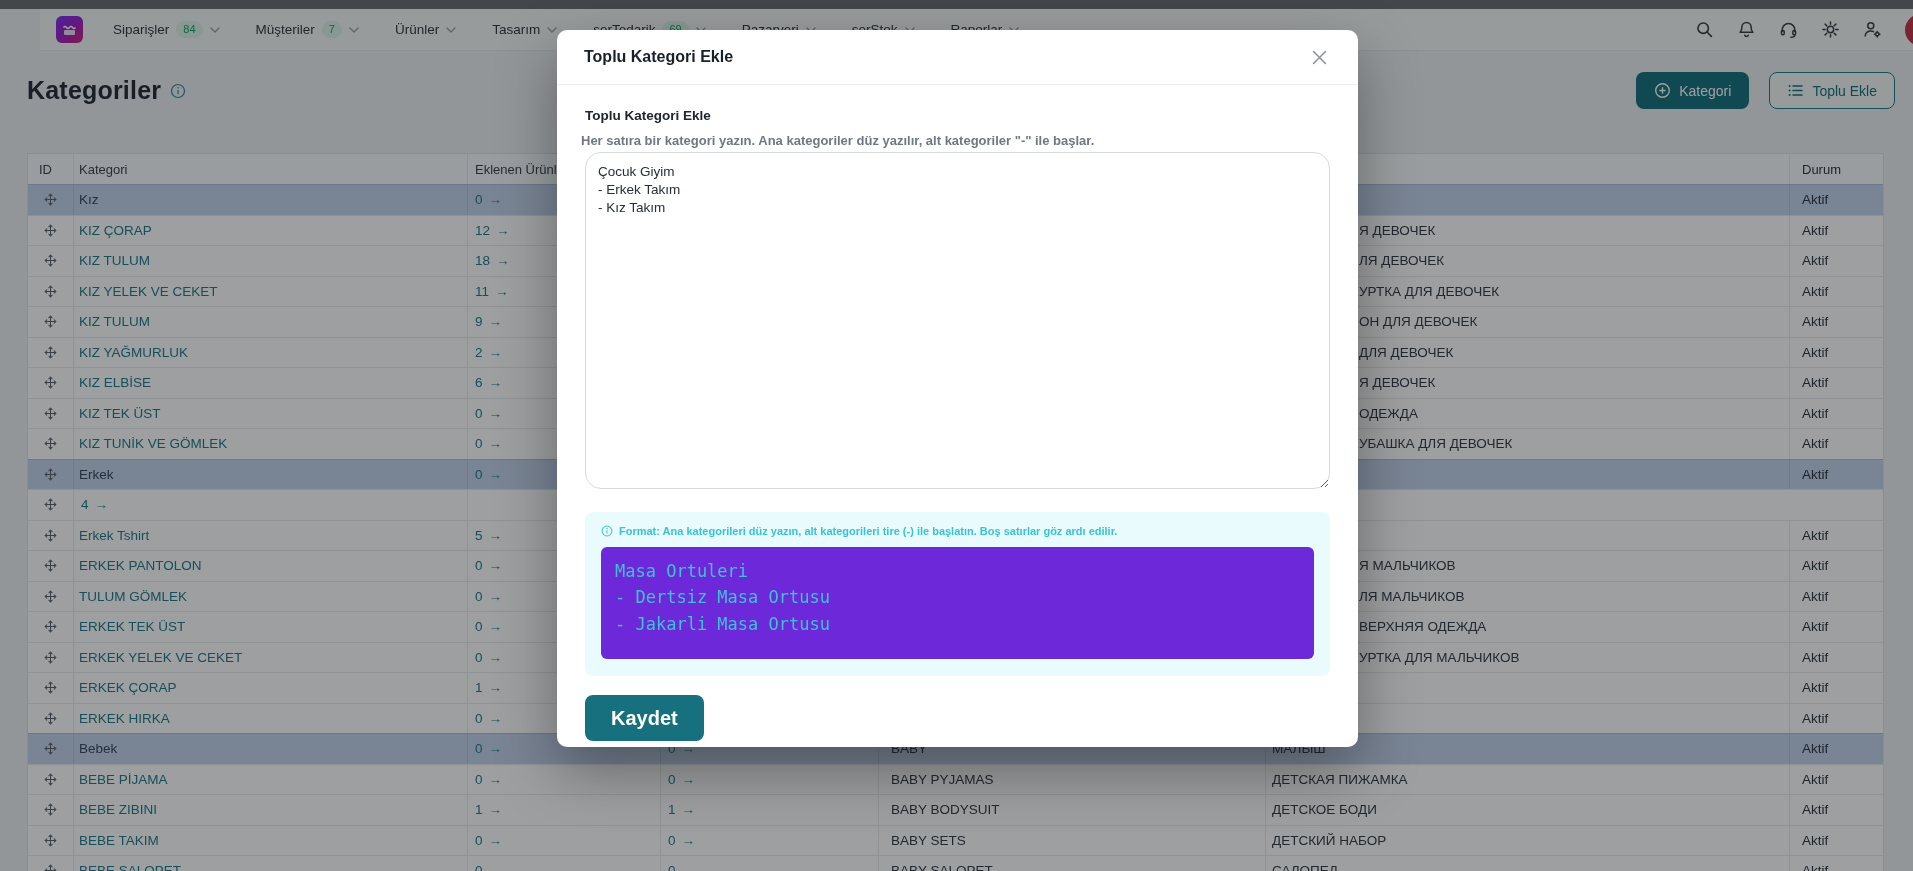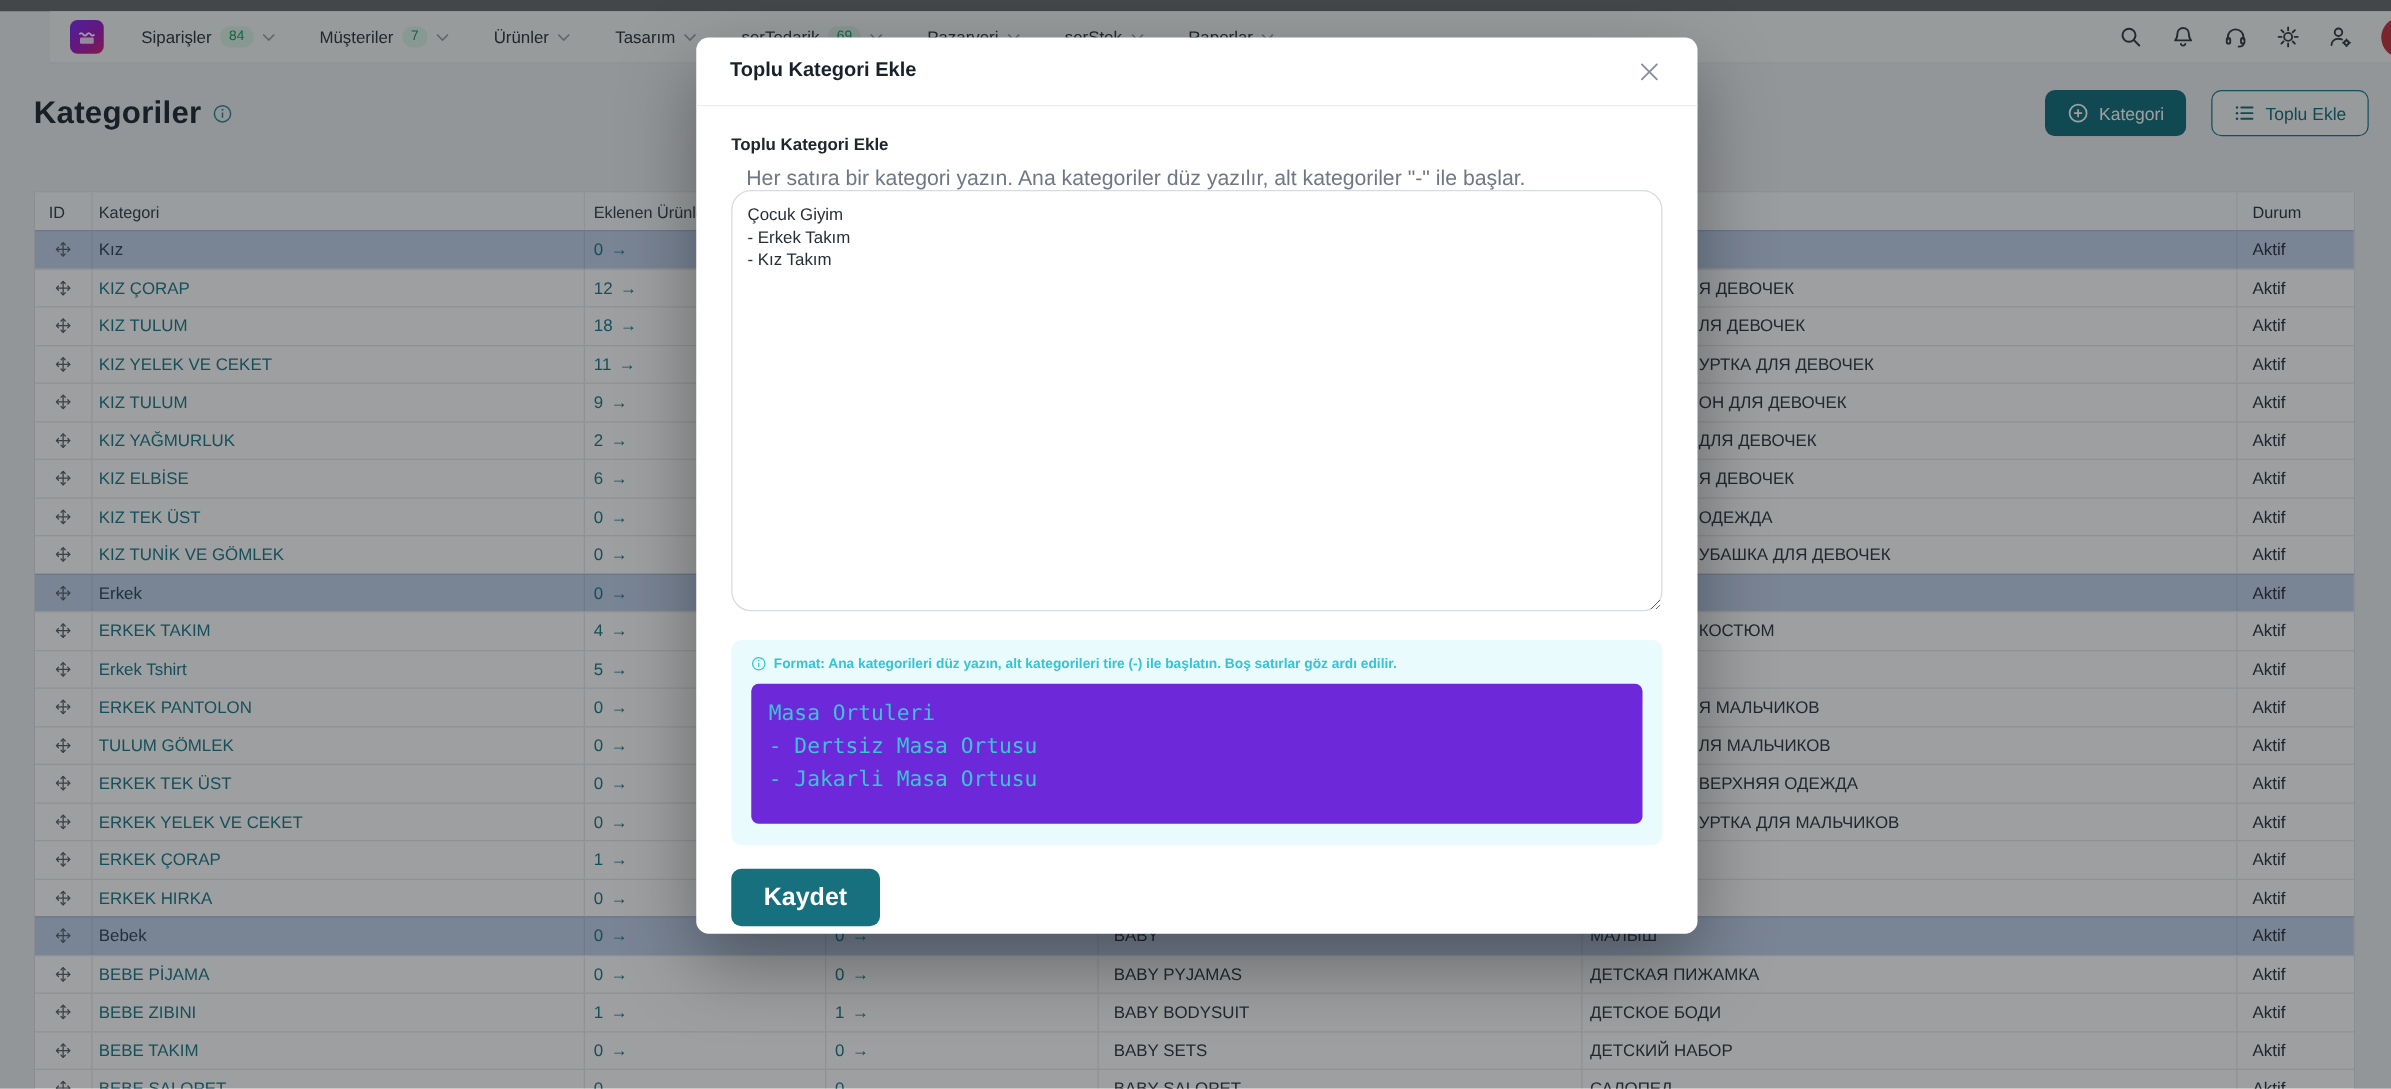--- a/index.html
+++ b/index.html
@@ -58,21 +58,21 @@
 
   
   .backdrop { position:absolute; left:0; top:0; width:1913px; height:871px; background:rgba(10,14,18,0.40); z-index:10; }
   .modal { position:absolute; left:557px; top:30px; width:801px; height:717px; background:#fff;
            border-radius:10px; z-index:11; box-shadow:0 24px 60px rgba(0,0,0,.35); }
   .modal-head { position:absolute; left:0; top:0; width:100%; height:55px; display:flex; align-items:center;
                 justify-content:space-between; padding:0 27px; border-bottom:1px solid #ebedf0; }
   .modal-title { font-size:16px; font-weight:bold; color:#18202a; }
   .modal-close { cursor:pointer; color:#8a919b; display:flex; padding:4px; }
   .m-heading { position:absolute; left:28px; top:78px; font-size:13.5px; font-weight:bold; color:#20262e; }
-  .m-desc { position:absolute; left:40px; top:103px; font-size:17px; color:#707784; }
+  .m-desc { position:absolute; left:24px; top:103px; font-size:13px; color:#707784;font-weight:bold; }
   .m-textarea { position:absolute; left:28px; top:122px; width:745px; height:337px; border:1px solid #d7dade;
                 border-radius:16px; padding:10px 12px; font-family:"Liberation Sans","DejaVu Sans",sans-serif;
                 font-size:13.5px; line-height:1.33; color:#272e38; resize:both; outline:none; }
   .m-info { position:absolute; left:28px; top:482px; width:745px; height:164px; background:#e9fbfd;
             border-radius:8px; padding:13px 16px; }
   .m-info-line { font-size:11px; color:#38c3d5; display:flex; align-items:center; gap:6px;font-weight:bold; }
   .m-example { margin-top:10px; background:#6d28d9; border-radius:6px; padding:11px 14px;
                font-family:"DejaVu Sans Mono","Liberation Mono",monospace; font-size:17px; line-height:1.55;
                color:#3cc3d4; white-space:pre; height:112px; overflow:hidden; }
   .m-save { position:absolute; left:28px; top:665px; height:46px; padding:0 26px; background:#17707e; color:#fff;
@@ -456,23 +456,20 @@
 
   <div class="tr">
     <div class="td td-id td-id-cell">
       <span class="drag">
         <svg width="13" height="13" viewBox="0 0 14 14" stroke="currentColor" fill="none" stroke-width="1.1" stroke-linecap="round" stroke-linejoin="round">
           <path d="M7 1.4v11.2M1.4 7h11.2"></path>
           <path d="M5.2 3 7 1.2 8.8 3M5.2 11 7 12.8 8.8 11M3 5.2 1.2 7 3 8.8M11 5.2 12.8 7 11 8.8"></path>
         </svg>
       </span>
     </div>
-    <div class="td td-cat">
-      <span class="cat-link">ERKEK TAKIM</span>
-    </div>
     <div class="td td-num c-num1">
       <span class="num">4</span>
       <span class="arrow">→</span>
     </div>
     <div class="td td-num c-num2"></div>
     <div class="td td-en"></div>
     <div class="td td-ru indent">КОСТЮМ</div>
     <div class="td td-st">Aktif</div>
   </div>
 

